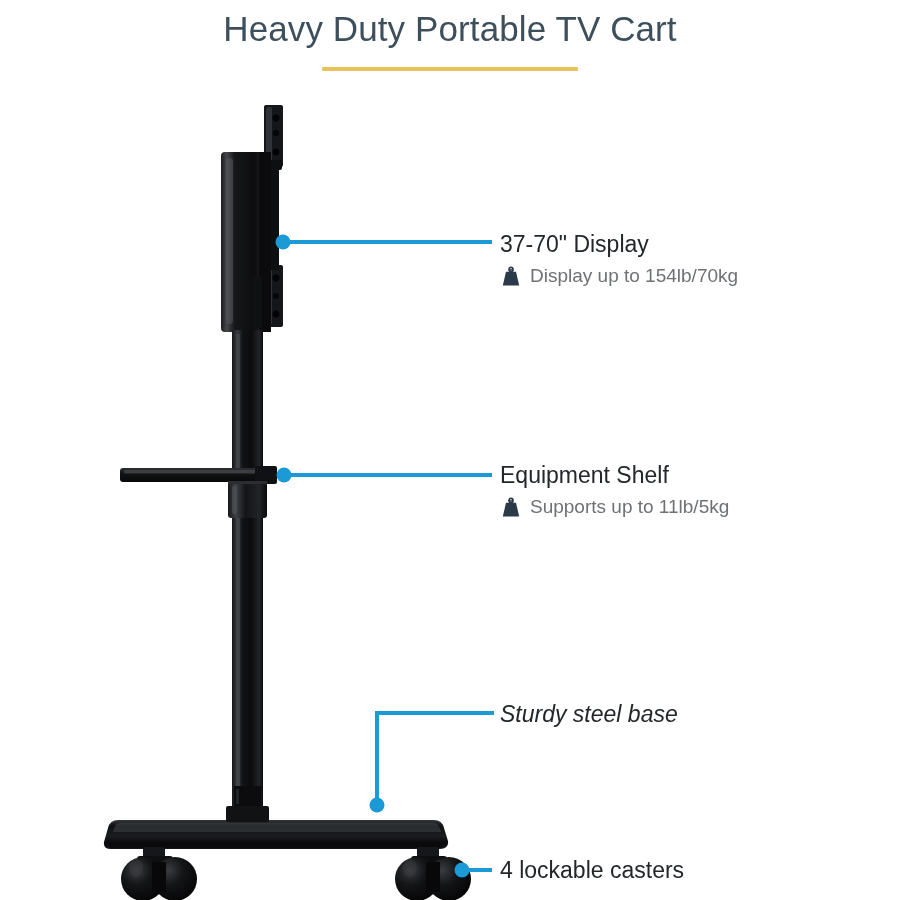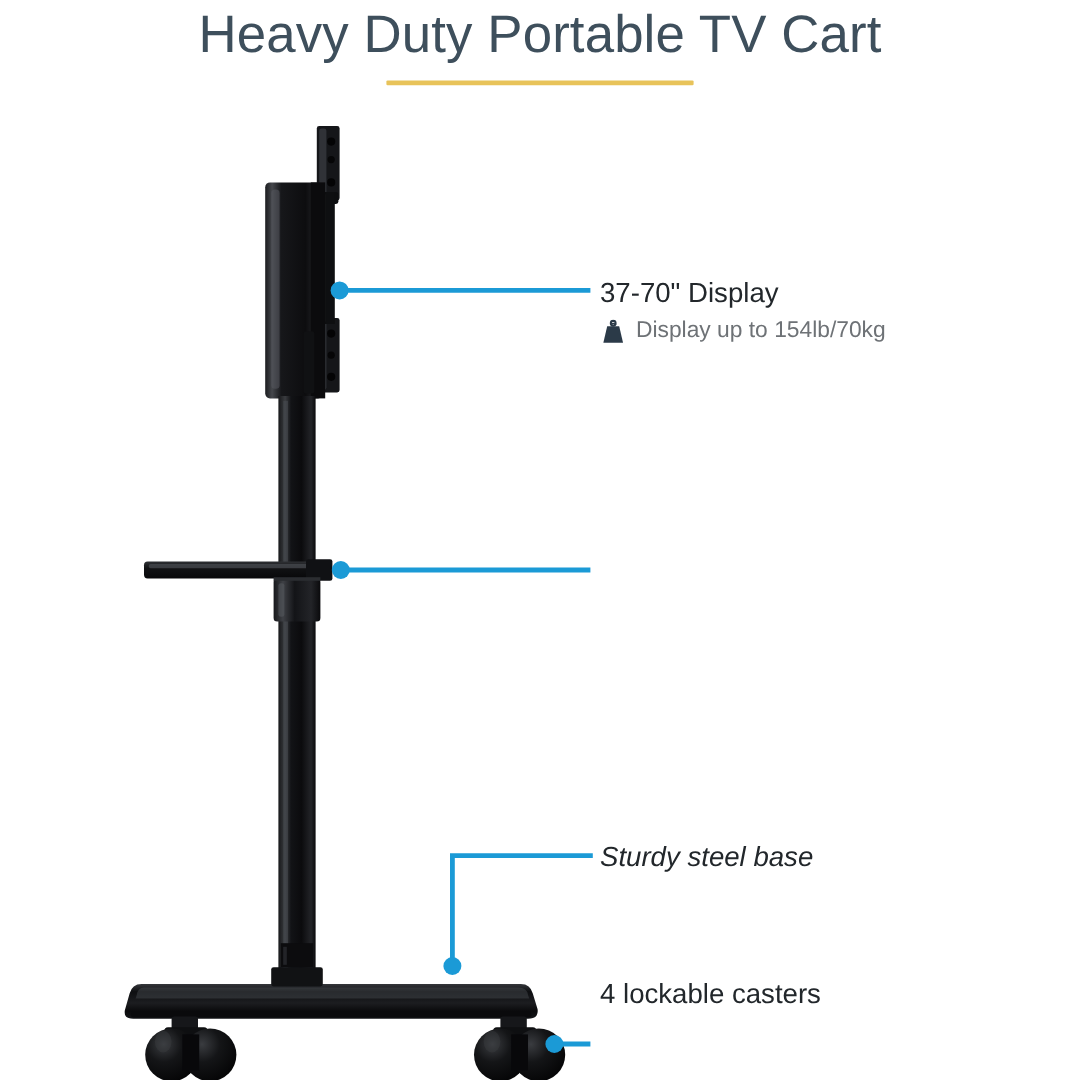--- a/index.html
+++ b/index.html
@@ -22,21 +22,21 @@
 
   
   .title-block {
     position: absolute;
     top: 0;
     left: 0;
     width: 900px;
     text-align: center;
   }
   .page-title {
-    font-size: 44px;
+    font-size: 35px;
     font-weight: 300;
     letter-spacing: 0.1px;
     color: #3e4f5c;
     line-height: 54px;
     padding-top: 2px;
     white-space: nowrap;
   }
   .title-rule {
     width: 256px;
     height: 4px;
@@ -82,21 +82,21 @@
     display: block;
     width: 22px;
     height: 21px;
     flex: 0 0 auto;
   }
 
   
   #callout-display   { left: 500px; top: 230px; }
   #callout-shelf     { left: 500px; top: 461px; }
   #callout-base      { left: 500px; top: 700px; font-style: italic; }
-  #callout-casters   { left: 500px; top: 814px; }
+  #callout-casters   { left: 500px; top: 856px; }
 </style>
 </head>
 <body>
 
 <div id="infographic">
 
   <div class="title-block">
     <div class="page-title">Heavy Duty Portable TV Cart</div>
     <div class="title-rule"></div>
   </div>
@@ -257,20 +257,31 @@
     <div class="callout-sub-row">
       <svg class="weight-icon" viewBox="0 0 22 21">
         <path d="M8.2 4.6 A3.2 3.2 0 0 1 13.8 4.6 L12.0 4.6 A1.6 1.6 0 0 0 10.0 4.6 Z" fill="#2b3a48"></path>
         <circle cx="11" cy="3.4" r="2.0" fill="none" stroke="#2b3a48" stroke-width="1.7"></circle>
         <path d="M6.0 5.8 L16.0 5.8 L19.2 19.6 L2.8 19.6 Z" fill="#2b3a48"></path>
       </svg>
       <div class="callout-sub">Display up to 154lb/70kg</div>
     </div>
   </div>
 
+  <div class="callout" id="callout-shelf">
+    <div class="callout-title">Equipment Shelf</div>
+    <div class="callout-sub-row">
+      <svg class="weight-icon" viewBox="0 0 22 21">
+        <path d="M8.2 4.6 A3.2 3.2 0 0 1 13.8 4.6 L12.0 4.6 A1.6 1.6 0 0 0 10.0 4.6 Z" fill="#2b3a48"></path>
+        <circle cx="11" cy="3.4" r="2.0" fill="none" stroke="#2b3a48" stroke-width="1.7"></circle>
+        <path d="M6.0 5.8 L16.0 5.8 L19.2 19.6 L2.8 19.6 Z" fill="#2b3a48"></path>
+      </svg>
+      <div class="callout-sub">Supports up to 11lb/5kg</div>
+    </div>
+  </div>
 
   <div class="callout" id="callout-base">
     <div class="callout-title">Sturdy steel base</div>
   </div>
 
   <div class="callout" id="callout-casters">
     <div class="callout-title">4 lockable casters</div>
   </div>
 
 </div>

